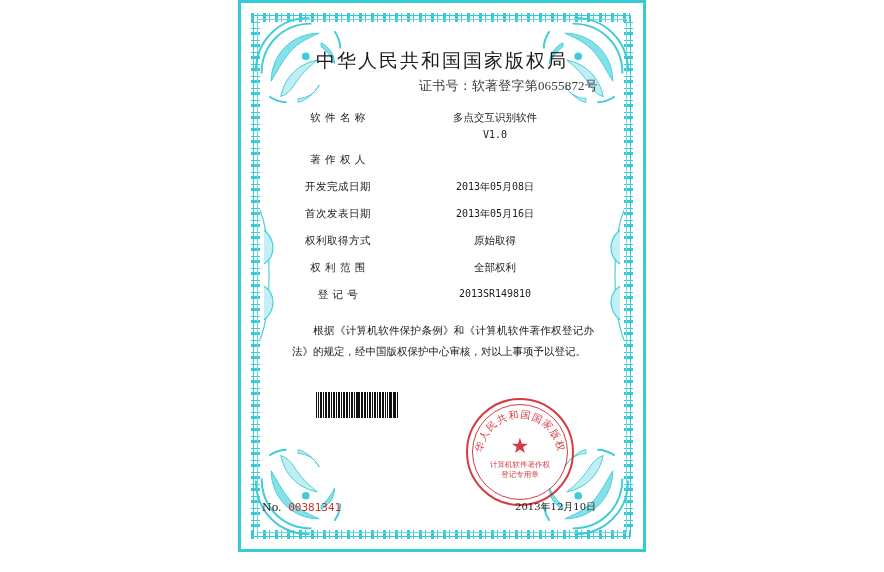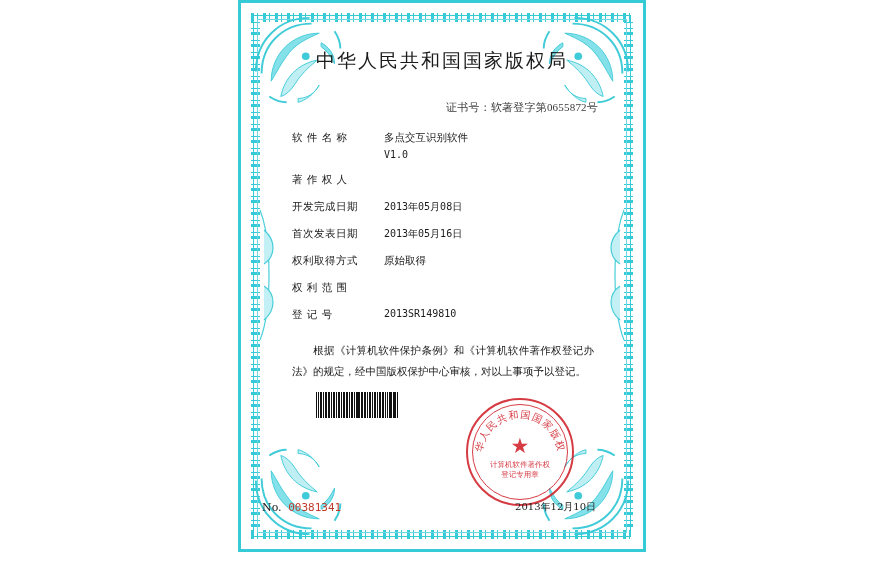--- a/index.html
+++ b/index.html
@@ -98,31 +98,32 @@
     font-size: 21px;
     letter-spacing: 2px;
     color: #111111;
     font-family: "DejaVu Serif", serif;
     font-weight: 700;
     margin-top: 14px;
   }
 
   .cert-no {
     text-align: right;
-    font-size: 11px;
+    font-size: 13px;
     color: #3b3b3b;
-    margin-top: 26px;
+    margin-top: 3px;
     padding-right: 18px;
     letter-spacing: .2px;
   }
 
   .fields {
     margin-top: 16px;
     padding-left: 24px;
     padding-right: 10px;
+    text-align: center;
   }
   .field-row {
     display: flex;
     align-items: flex-start;
     margin-bottom: 13px;
     font-size: 10.5px;
     color: #1a1a1a;
   }
   .field-label {
     width: 92px;
@@ -356,20 +357,21 @@
         <div class="field-value mono">2013年05月16日</div>
       </div>
 
       <div class="field-row">
         <div class="field-label">权利取得方式</div>
         <div class="field-value">原始取得</div>
       </div>
 
       <div class="field-row">
         <div class="field-label">权 利 范 围</div>
+        <div class="field-value">全部权利</div>
       </div>
 
       <div class="field-row">
         <div class="field-label">登 记 号</div>
         <div class="field-value mono">2013SR149810</div>
       </div>
 
     </div>
 
     <div class="paragraph"><span class="indent"></span><span>根据《计算机软件保护条例》和《计算机软件著作权登记办法》的规定，经中国版权保护中心审核，对以上事项予以登记。</span></div>

